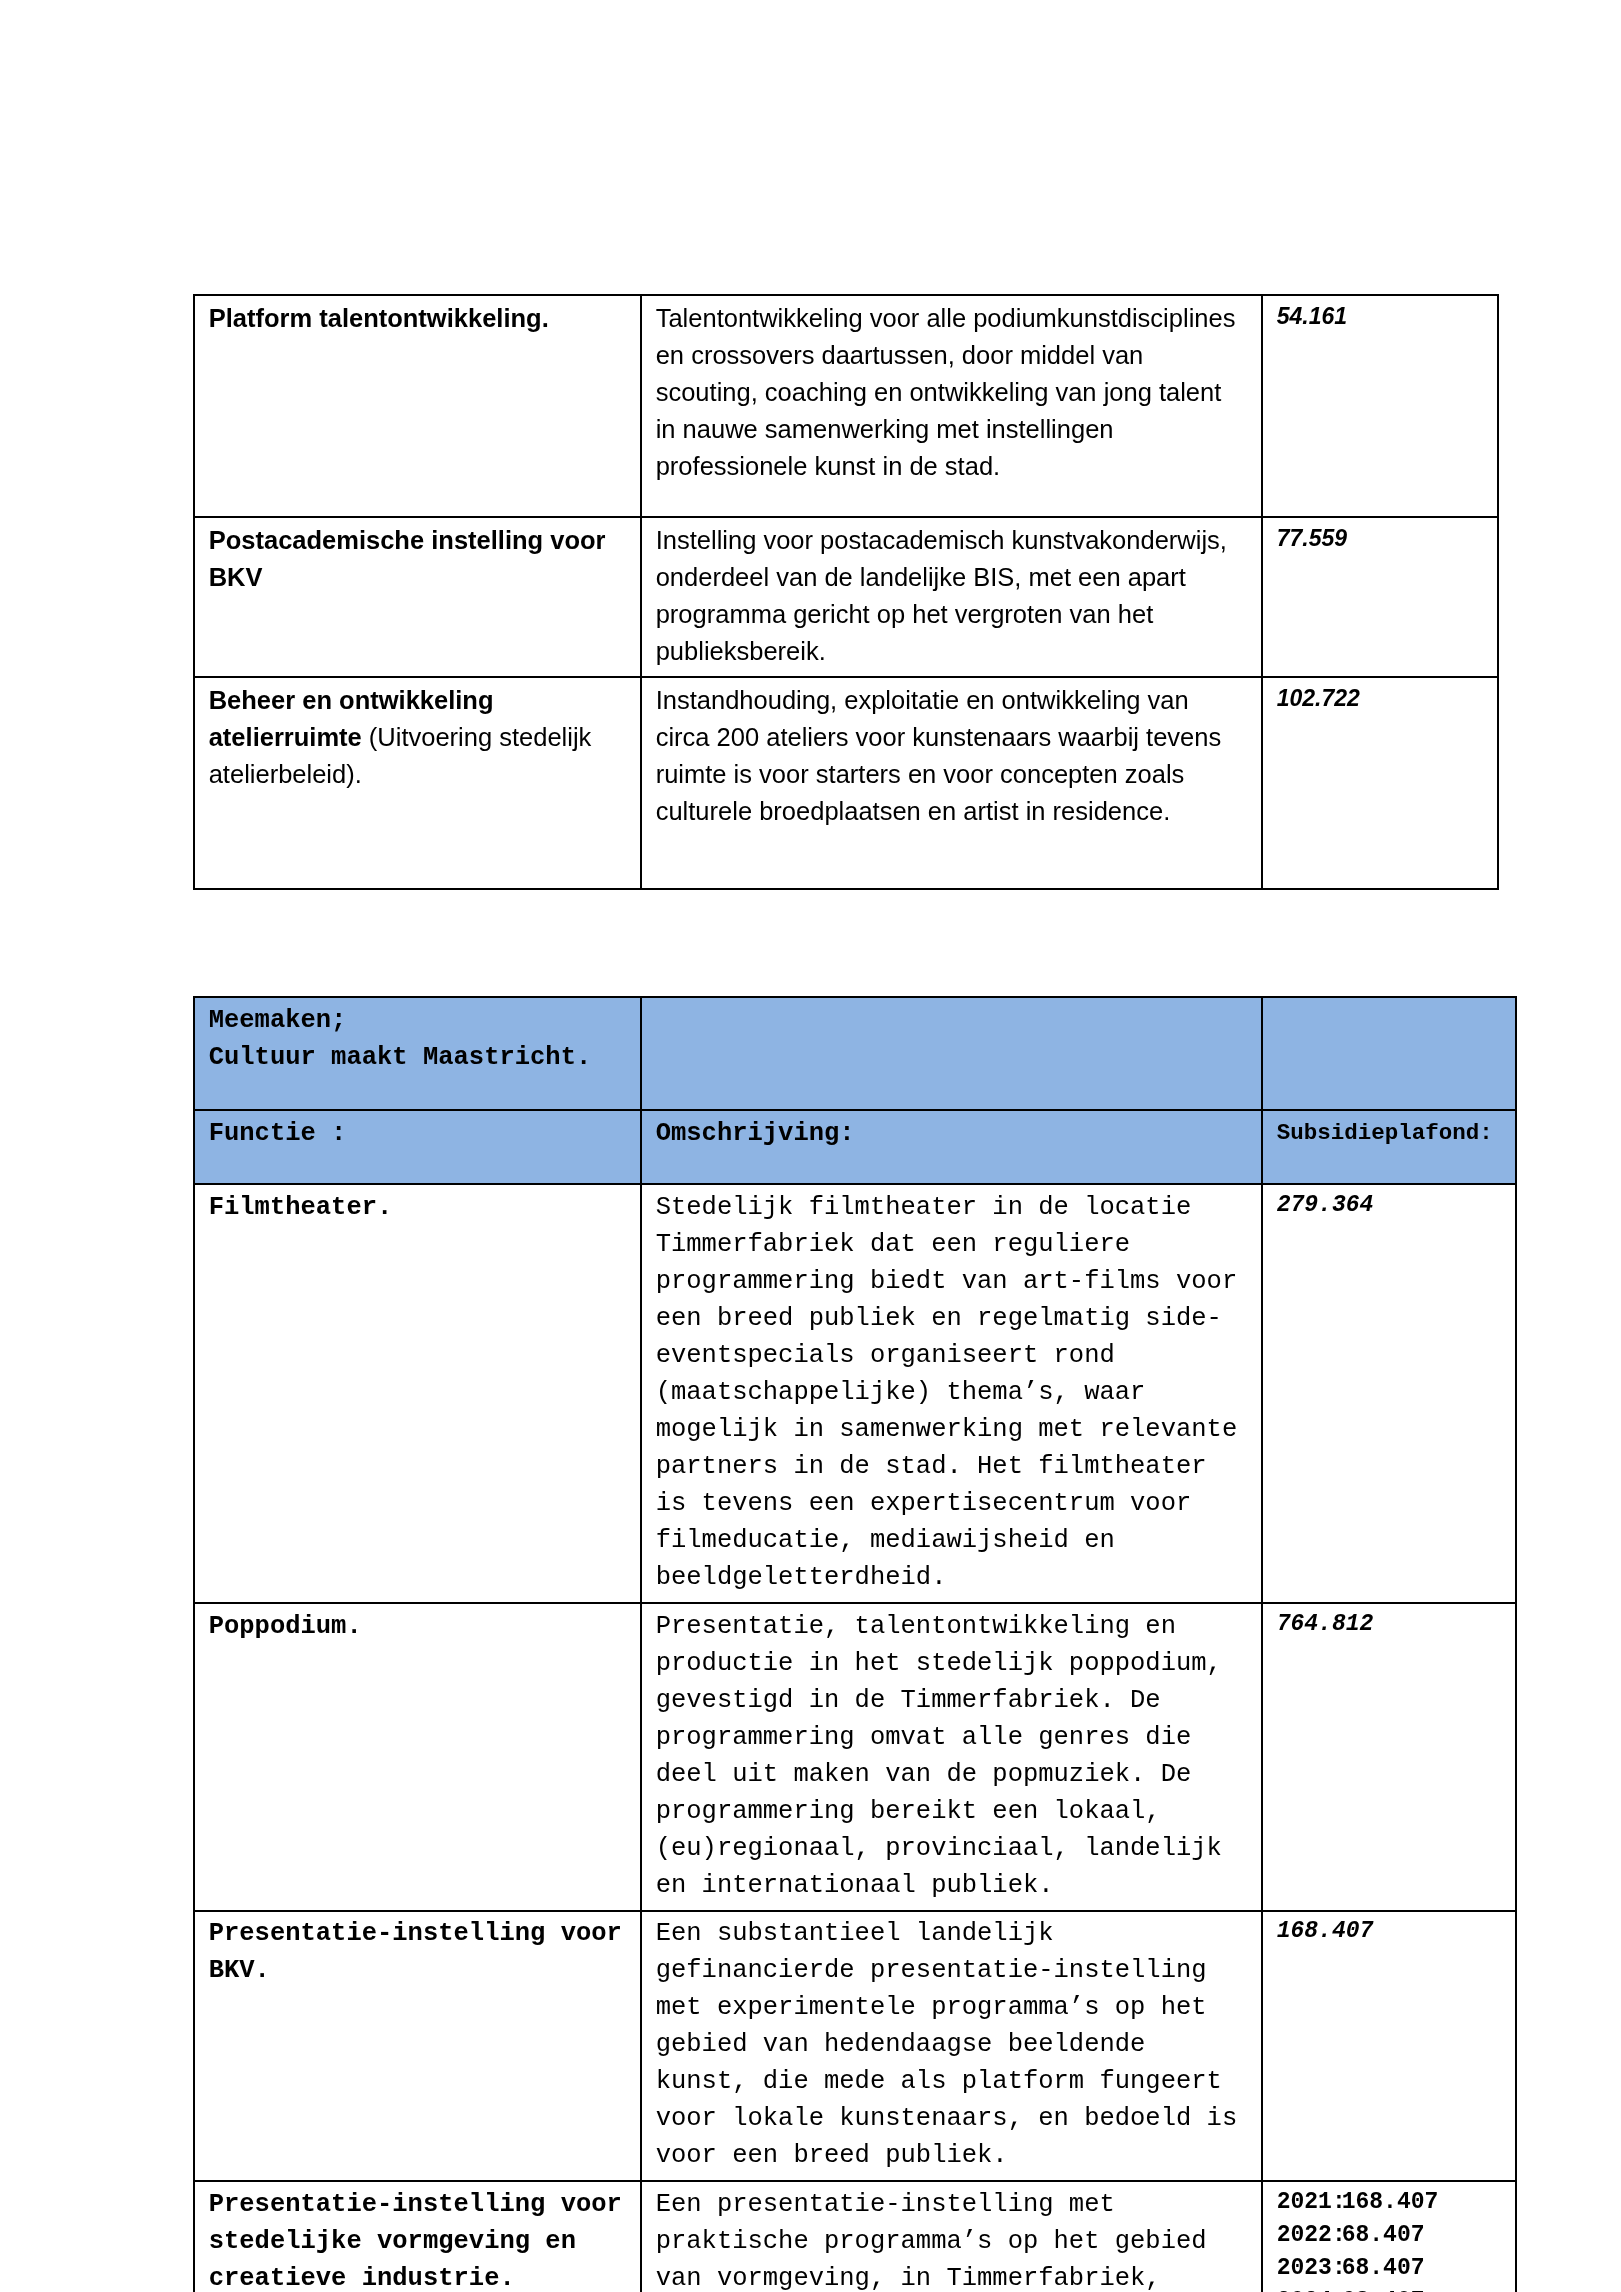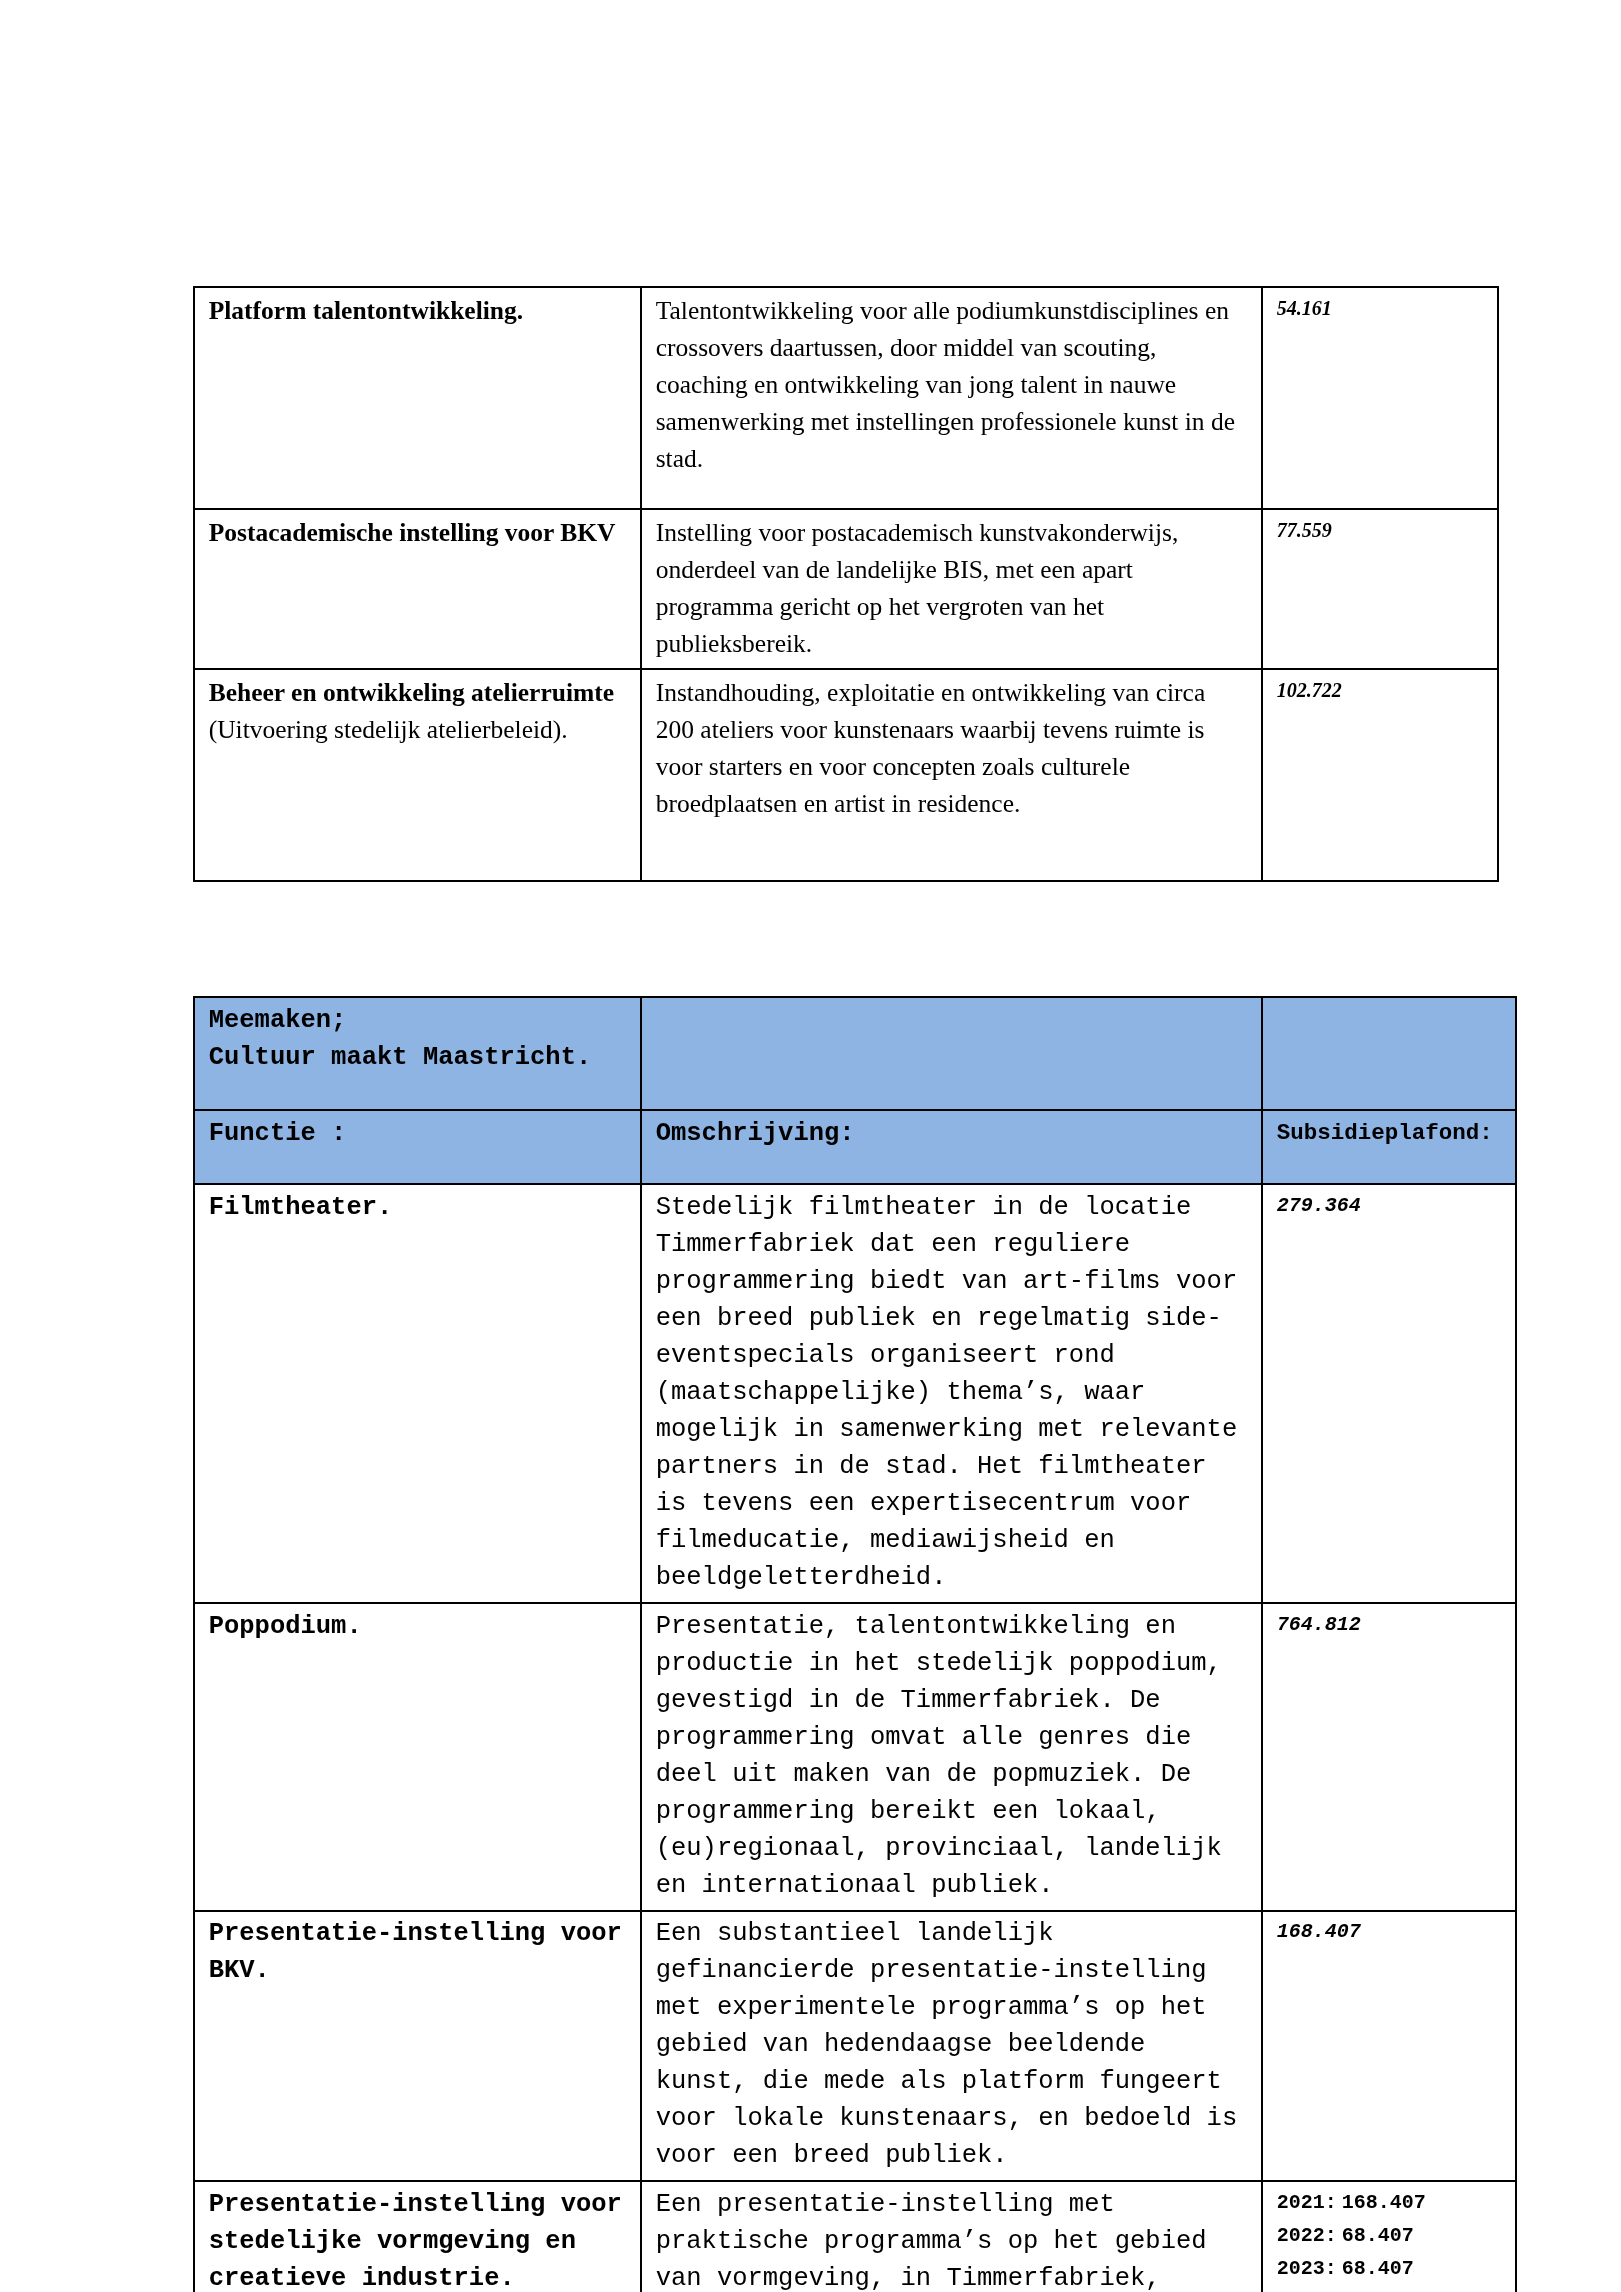--- a/index.html
+++ b/index.html
@@ -2,23 +2,23 @@
 <html><head>
 <meta charset="utf-8">
 <style>
   html, body { margin:0; padding:0; background:#ffffff; }
   body { width:1621px; height:2293px; position:relative; overflow:hidden;
          font-family:"Liberation Sans", sans-serif; color:#000; }
   table { position:absolute; border-collapse:collapse; table-layout:fixed; }
   td { border:2px solid #000; vertical-align:top; padding:3.9px 13.7px 5.9px 13.7px;
        font-size:25.5px; line-height:37px; }
   td.fn { font-weight:bold; }
-  td.amt { font-weight:bold; font-style:italic; font-size:20px; line-height:33px; padding-left:13.7px; }
+  td.amt { font-weight:bold; font-style:italic; font-size:23px; line-height:33px; padding-left:13.7px; }
   .normal { font-weight:normal; }
-  #t1 { left:193px; top:286px; width:1305px;font-family:Liberation Serif, serif; }
+  #t1 { left:193px; top:294px; width:1305px; }
   #t2 { left:193px; top:996px; width:1322px;font-family:Liberation Mono, monospace; }
   #t2 tr.hdr td { background:#8EB4E3; }
   .sub { font-size:22.5px; font-weight:bold; }
   .yr { display:block; line-height:33px; }
   .yr span.y { display:inline-block; width:65px; }
 </style>
 </head>
 <body>
 
 <table id="t1">

